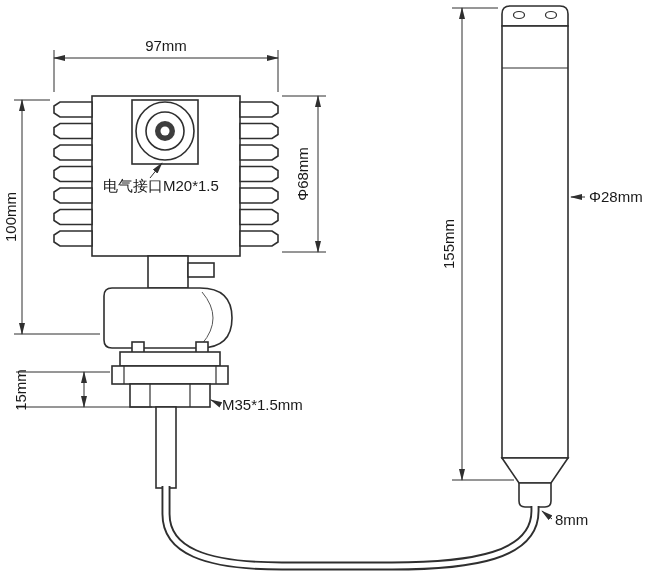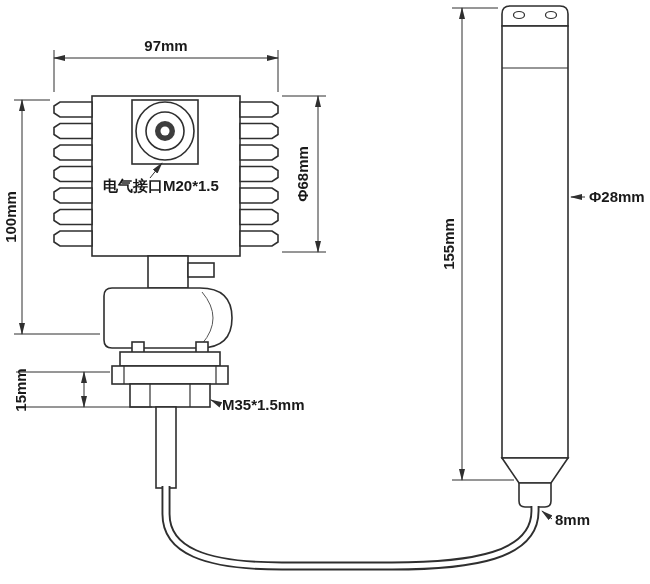--- a/index.html
+++ b/index.html
@@ -6,21 +6,20 @@
     margin: 0;
     padding: 0;
     background: #ffffff;
   }
   .canvas {
     position: relative;
     width: 650px;
     height: 584px;
     background: #ffffff;
     overflow: hidden;
-    font-weight: bold;
   }
   svg {
     font-family: "Liberation Sans", sans-serif;
   }
   .part       { fill: #ffffff; stroke: #2f2f2f; stroke-width: 1.6; }
   .part-line  { fill: none;    stroke: #2f2f2f; stroke-width: 1.2; }
   .part-hint  { fill: none;    stroke: #555555; stroke-width: 1;   }
   .hole       { fill: #ffffff; stroke: #2f2f2f; stroke-width: 1.2; }
   .dark       { fill: #3d3d3d; stroke: none; }
   .white      { fill: #ffffff; stroke: none; }

